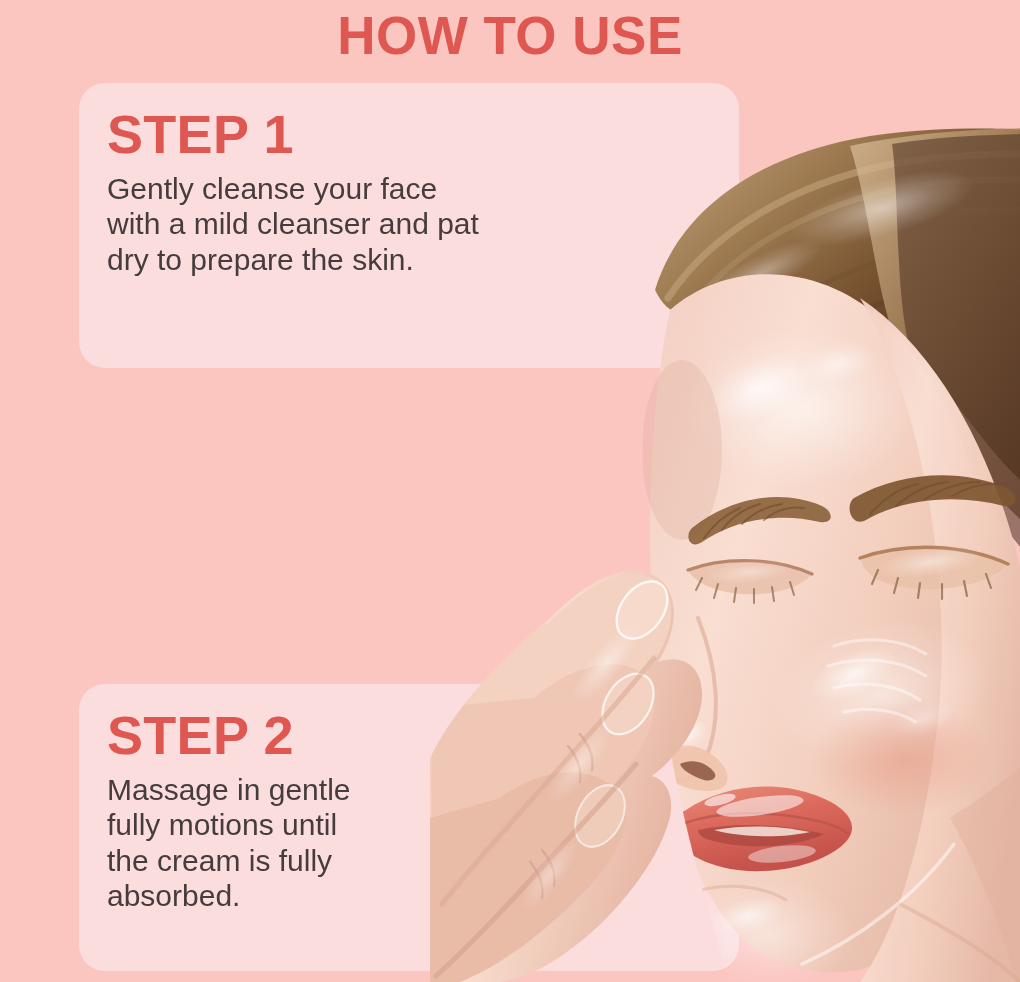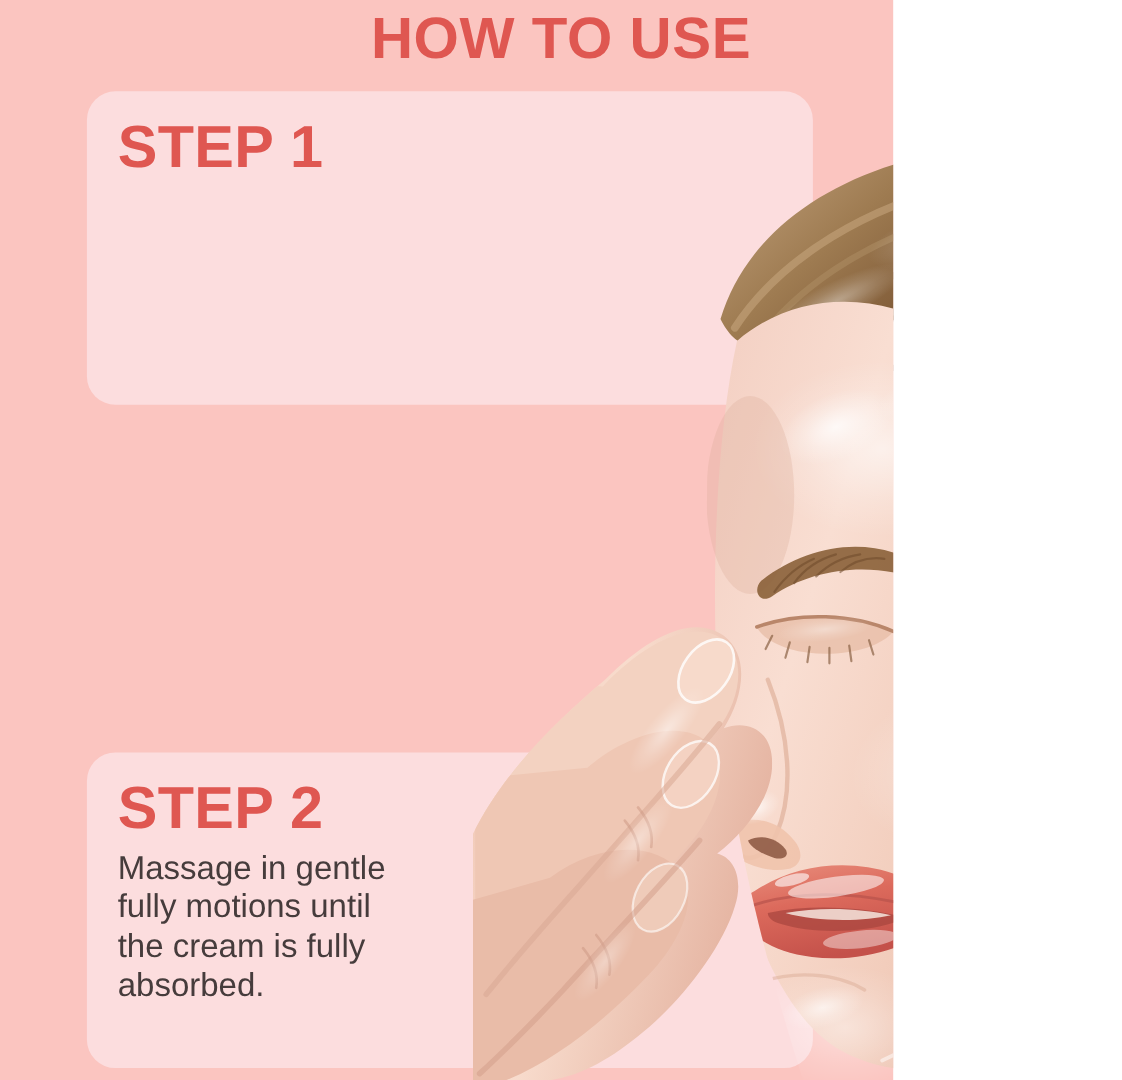--- a/index.html
+++ b/index.html
@@ -2,21 +2,21 @@
 <html><head>
 <meta charset="utf-8">
 <style>
   html, body {
     margin: 0;
     padding: 0;
     background: #ffffff;
   }
   #poster {
     position: relative;
-    width: 812px;
+    width: 1020px;
     height: 982px;
     overflow: hidden;
     font-family: "Liberation Sans", sans-serif;
     background: #FBC5C0;
     -webkit-font-smoothing: antialiased;
   }
 
   
   .title-bar {
     position: absolute;
@@ -96,20 +96,23 @@
 <body>
 
 <div id="poster">
 
   <div class="title-bar">
     <h1 class="title">HOW TO USE</h1>
   </div>
 
   <div class="card" id="card-1">
     <div class="step-heading">STEP 1</div>
+    <div class="step-body">Gently cleanse your face
+with a mild cleanser and pat
+dry to prepare the skin.</div>
   </div>
 
 
   <div class="card" id="card-3">
     <div class="step-heading">STEP 2</div>
     <div class="step-body">Massage in gentle
 fully motions until
 the cream is fully
 absorbed.</div>
   </div>

